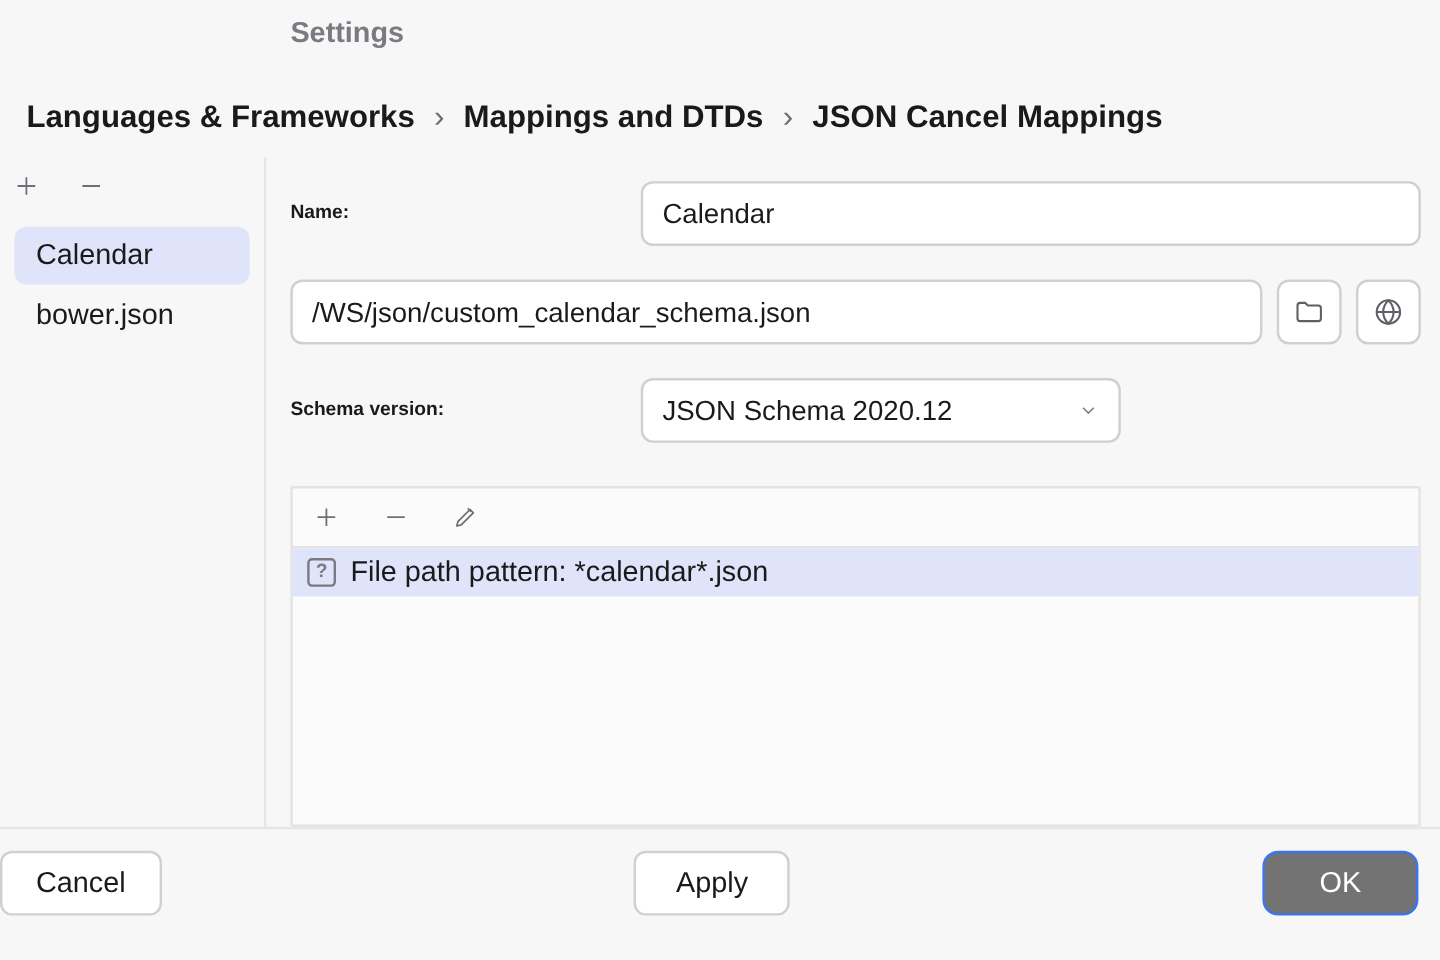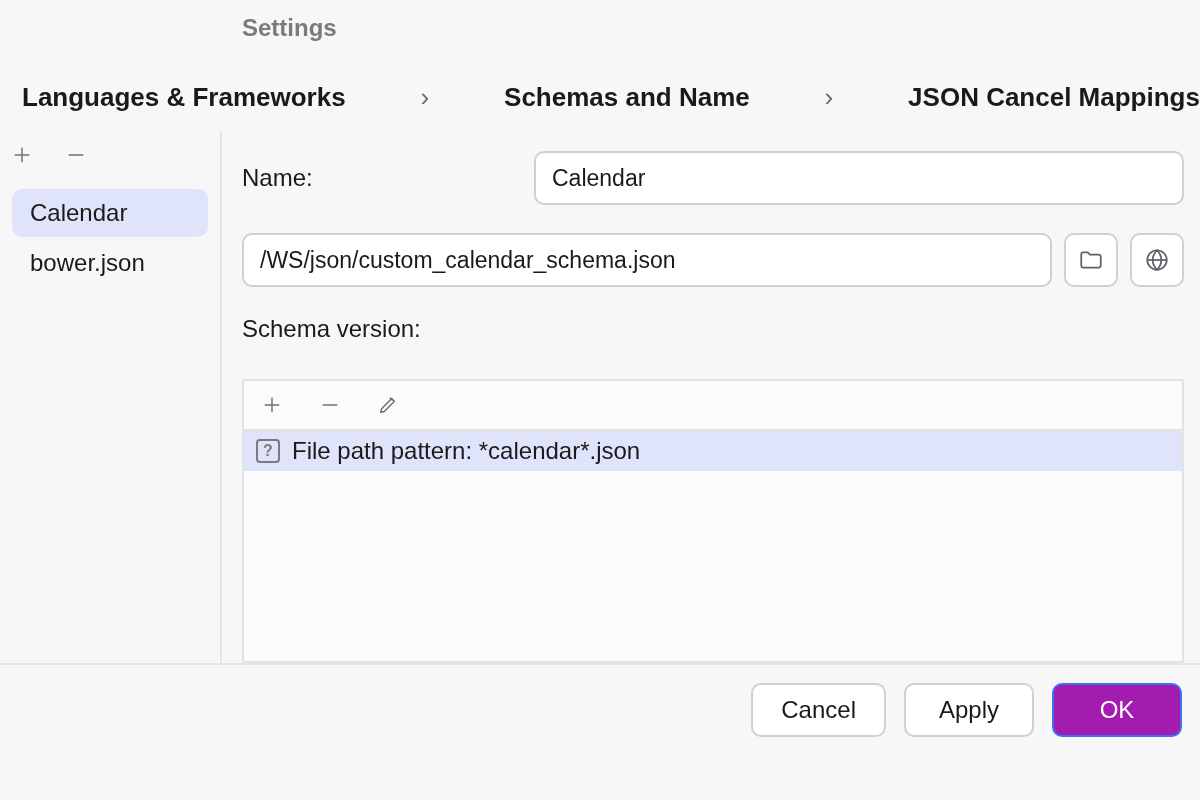--- a/index.html
+++ b/index.html
@@ -2,68 +2,68 @@
 <html><head>
 <meta charset="utf-8">
 <style>
   * { box-sizing: border-box; margin: 0; padding: 0; }
   html, body { width: 1200px; height: 800px; font-family: -apple-system, BlinkMacSystemFont, "Segoe UI", Arial, sans-serif; background: #f7f7f8; color: #1a1a1a; overflow: hidden; }
   .root { width: 1200px; height: 580px; display: flex; flex-direction: column; }
 
   .header { padding: 14px 0 0 242px; }
   .title { font-size: 24px; font-weight: 700; color: #7a7a80; }
 
-  .breadcrumb { display: flex; align-items: center; gap: 16px; padding: 40px 0 18px 22px; font-size: 26px; font-weight: 700; justify-content: space-between; }
+  .breadcrumb { display: flex; align-items: center; gap: 16px; padding: 40px 0 18px 22px; font-size: 26px; font-weight: 700; }
   .bc-sep { color: #6b6b70; font-weight: 400; }
 
   .content { flex: 1; display: flex; border-top: 0; }
   .sidebar { width: 222px; border-right: 2px solid #e5e5e8; display: flex; flex-direction: column; }
   .sb-toolbar { display: flex; gap: 22px; padding: 8px 6px 10px 6px; align-items: center; }
   .icon-btn { width: 32px; height: 32px; display: flex; align-items: center; justify-content: center; cursor: pointer; color: #6e6e76; border-radius: 4px; }
   .sb-list { flex: 1; padding-top: 6px; }
   .sb-item { margin: 2px 12px; padding: 10px 18px; border-radius: 10px; font-size: 24px; cursor: pointer; }
   .sb-item.selected { background: #dfe4fb; }
 
   .main { flex: 1; display: flex; flex-direction: column; padding: 0 0 0 0; }
   .form { padding: 20px 16px 0 20px; }
   .row { display: flex; align-items: center; margin-bottom: 28px; }
-  .label { width: 292px; font-size: 24px; }
+  .label { width: 292px; font-size: 16px; font-weight: bold; }
   .field { flex: 1; display: flex; align-items: center; gap: 12px; }
   input[type=text], .select { height: 54px; border: 2px solid #cfcfd4; border-radius: 10px; background: #fff; font-size: 23px; padding: 0 16px; color: #1a1a1a; outline: none; }
   .name-input { flex: 1; }
   .url-input { flex: 1; }
   .sq-btn { width: 54px; height: 54px; border: 2px solid #cfcfd4; border-radius: 10px; background: #fff; display: flex; align-items: center; justify-content: center; cursor: pointer; color: #5f5f66; }
   .select { width: 400px; display: flex; align-items: center; justify-content: space-between; cursor: pointer; }
   .select .sel-label { }
   .chev { color: #808088; }
 
   .patterns { margin: 6px 0 0 0; border: 2px solid #e3e3e6; border-radius: 2px; background: #fbfbfc; height: 284px; display: flex; flex-direction: column; }
   .pt-toolbar { display: flex; gap: 26px; padding: 8px 12px; align-items: center; border-bottom: 2px solid #e3e3e6; }
   .pt-row { display: flex; align-items: center; gap: 12px; padding: 6px 12px; background: #dfe4fb; font-size: 24px; }
   .pt-icon { width: 24px; height: 24px; border: 2px solid #7a7a80; border-radius: 4px; display: flex; align-items: center; justify-content: center; font-size: 16px; color: #7a7a80; font-weight: 700; }
 
-  .footer { border-top: 2px solid #e5e5e8; padding: 18px 18px 18px 0; display: flex; justify-content: flex-end; gap: 18px; }
+  .footer { border-top: 2px solid #e5e5e8; padding: 18px 18px 18px 0; display: flex; justify-content: space-between; gap: 18px; }
   .btn { height: 54px; min-width: 130px; padding: 0 28px; border-radius: 10px; border: 2px solid #cfcfd4; background: #fff; font-size: 24px; cursor: pointer; display: flex; align-items: center; justify-content: center; }
-  .btn.primary { background: #a21caf; border-color: #3b74f2; color: #fff; }
+  .btn.primary { background: #737373; border-color: #3b74f2; color: #fff; border-radius: 13px; }
 
   svg { display: block; }
 </style>
 </head>
 <body>
 
 <div class="root">
 
   <div class="header">
     <div class="title">Settings</div>
   </div>
 
   <div class="breadcrumb">
     <span>Languages &amp; Frameworks</span>
     <span class="bc-sep">›</span>
-    <span>Schemas and Name</span>
+    <span>Mappings and DTDs</span>
     <span class="bc-sep">›</span>
     <span>JSON Cancel Mappings</span>
   </div>
 
   <div class="content">
 
     <div class="sidebar">
       <div class="sb-toolbar">
         <div class="icon-btn">
           <svg width="22" height="22" viewBox="0 0 24 24" fill="none" stroke="currentColor" stroke-width="1.6">
@@ -110,20 +110,30 @@
                   <circle cx="12" cy="12" r="9"></circle>
                   <line x1="3" y1="12" x2="21" y2="12"></line>
                   <path d="M12 3c2.5 2.5 4 5.5 4 9s-1.5 6.5-4 9c-2.5-2.5-4-5.5-4-9s1.5-6.5 4-9z"></path>
                 </svg>
             </div>
           </div>
         </div>
 
         <div class="row" style="margin-bottom:36px;">
           <div class="label">Schema version:</div>
+          <div class="field">
+            <div class="select" tabindex="0">
+              <span class="sel-label">JSON Schema 2020.12</span>
+              <span class="chev">
+                <svg width="18" height="18" viewBox="0 0 24 24" fill="none" stroke="currentColor" stroke-width="1.8">
+                    <polyline points="6 9 12 15 18 9"></polyline>
+                  </svg>
+              </span>
+            </div>
+          </div>
         </div>
 
         <div class="patterns">
           <div class="pt-toolbar">
             <div class="icon-btn">
               <svg width="22" height="22" viewBox="0 0 24 24" fill="none" stroke="#6e6e76" stroke-width="1.6">
                   <line x1="12" y1="4" x2="12" y2="20"></line>
                   <line x1="4" y1="12" x2="20" y2="12"></line>
                 </svg>
             </div>

